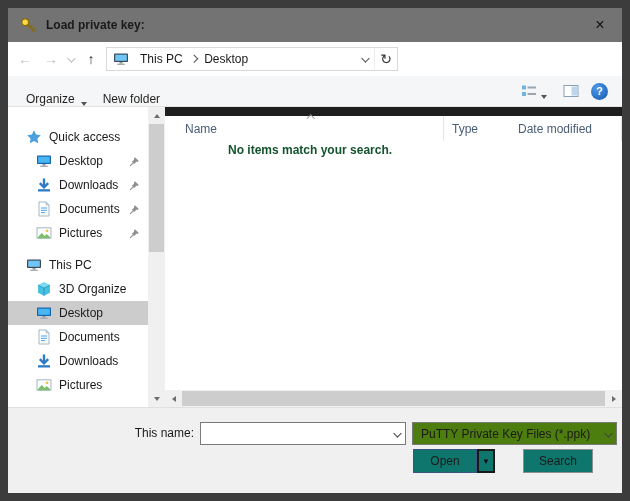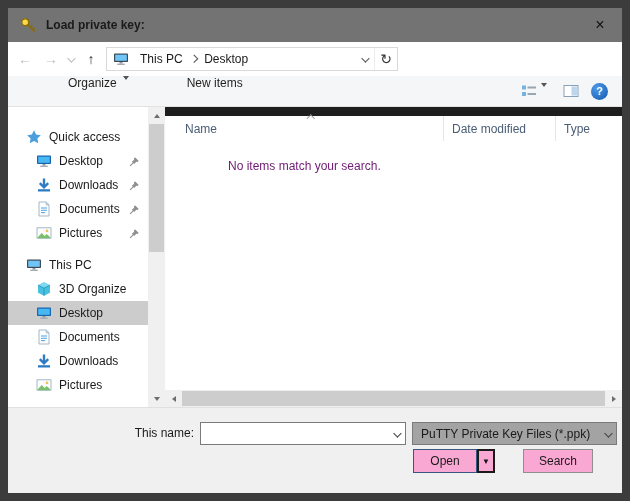--- a/index.html
+++ b/index.html
@@ -32,21 +32,21 @@
                  font-size: 14px; color: #333; border-left: 1px solid #ececec; }
   .searchbox { margin-left: 8px; flex: 1; height: 24px; border: 1px solid #d9d9d9; background: #fff;
                display: flex; align-items: center; padding: 0 6px 0 8px; }
   .searchbox input { border: 0; outline: 0; flex: 1; min-width: 0; font: 12px "Liberation Sans", sans-serif; color: #333; background: transparent; }
   .searchbox input::placeholder { color: #777; }
   .search-glyph { width: 14px; height: 14px; flex: 0 0 14px; }
 
   
   .toolbar { height: 31px; background: #f5f6f7; border-bottom: 1px solid #e2e2e2; display: flex;
              align-items: center; padding: 0 14px 0 10px; color: #201f1e; }
-  .tb-btn { display: flex; align-items: flex-start; gap: 6px; padding: 0 8px; height: 100%; margin-left: 42px; }
+  .tb-btn { display: flex; align-items: flex-end; gap: 6px; padding: 0 8px; height: 100%; }
   .tb-right { margin-left: auto; display: flex; align-items: center; gap: 12px; }
   .tb-icon { width: 16px; height: 16px; display: inline-flex; }
   .help-btn { width: 17px; height: 17px; border-radius: 50%; color: #fff; font-weight: bold; font-size: 11px;
               display: flex; align-items: center; justify-content: center;
               background: radial-gradient(circle at 35% 30%, #4f9ae8, #1358ae); }
 
   
   .chev { display: inline-block; width: 5.5px; height: 5.5px; border-right: 1.4px solid currentColor;
           border-bottom: 1.4px solid currentColor; }
   .chev.down  { transform: rotate(45deg) translateY(-1px); }
@@ -73,37 +73,37 @@
   .vs-thumb { position: absolute; left: 1px; right: 1px; top: 17px; height: 128px; background: #cdcdcd; }
 
   .filelist { flex: 1; position: relative; background: #fff; overflow: hidden; padding-left: 28px; }
   .dark-strip { position: absolute; top: 0; left: 0; right: 0; height: 9px; background: #1e1e1e; }
   .lv-header { position: absolute; top: 9px; left: 0; right: 0; height: 25px; display: flex; align-items: center; color: #4a5d75; }
   .lv-col { height: 100%; display: flex; align-items: center; }
   .col-name { flex: 0 0 279px; padding-left: 20px; border-right: 1px solid #e5e5e5; }
   .col-date { flex: 0 0 112px; padding-left: 8px; border-right: 1px solid #e5e5e5; }
   .col-type { flex: 1; padding-left: 8px; }
   .sort-chev { position: absolute; top: 3px; left: 143px; color: #8f8f8f; }
-  .empty-text { position: absolute; top: 52px; left: 63px; color: #701a75; }
+  .empty-text { position: absolute; top: 36px; left: 63px; color: #14532d; font-weight: bold; }
   .hscroll { position: absolute; bottom: 0; left: 0; right: 0; height: 17px; background: #f0f0f0; }
   .hs-left, .hs-right { position: absolute; top: 0; width: 17px; height: 17px; display: flex; align-items: center; justify-content: center; }
   .hs-left { left: 0; } .hs-right { right: 0; }
   .hs-thumb { position: absolute; top: 1px; bottom: 1px; left: 17px; right: 17px; background: #cdcdcd; }
 
   
   .footer { height: 86px; background: #f0f0f0; border-top: 1px solid #e0e0e0; position: relative; }
   .fn-label { position: absolute; left: 0; top: 14px; width: 186px; height: 23px; line-height: 23px; text-align: right; }
   .fn-input { position: absolute; left: 192px; top: 14px; width: 206px; height: 23px; border: 1px solid #7a7a7a;
               background: #fff; display: flex; align-items: center; }
   .fn-input input { flex: 1; min-width: 0; border: 0; outline: 0; padding: 0 6px; font: 12px "Liberation Sans", sans-serif; }
   .cb-chev { width: 17px; display: flex; align-items: center; justify-content: center; color: #444; height: 100%; }
   .ft-select { position: absolute; left: 404px; top: 14px; width: 205px; height: 23px; border: 1px solid #7a7a7a;
-               background: #a3a3a3; display: flex; align-items: center; padding-left: 8px; }
+               background: #4d7c0f; display: flex; align-items: center; padding-left: 8px; }
   .ft-label { flex: 1; white-space: nowrap; overflow: hidden; }
-  .btn { position: absolute; height: 24px; background: #f9a8d4; display: flex; align-items: center; justify-content: center; }
+  .btn { position: absolute; height: 24px; background: #0f766e; display: flex; align-items: center; justify-content: center; }
   .btn-open { left: 405px; top: 41px; width: 64px; border: 1px solid #39577e; }
   .btn-open-drop { left: 469px; top: 41px; width: 18px; border: 2px solid #1a1a1a; font-size: 8px; color: #111; }
   .btn-cancel { left: 515px; top: 41px; width: 70px; border: 1px solid #8f8f8f; }
 </style>
 </head>
 <body>
 
 <div class="screen">
   <div class="dialog">
 
@@ -157,21 +157,21 @@
       </div>
 
     </div>
 
     <div class="toolbar">
       <span class="tb-btn">
         <span>Organize</span>
         <span class="tri-down"></span>
       </span>
       <span class="tb-btn">
-        <span>New items</span>
+        <span>New folder</span>
       </span>
       <span class="tb-right">
         <span class="tb-btn" style="padding:0 4px; gap:4px;">
           <span class="tb-icon">
             <svg viewBox="0 0 16 16" width="16" height="16">
                 <rect x="1" y="2.5" width="4" height="4" fill="#74b3e0"></rect>
                 <rect x="6.5" y="3.5" width="8.5" height="2" fill="#9aa6b0"></rect>
                 <rect x="1" y="9" width="4" height="4" fill="#74b3e0"></rect>
                 <rect x="6.5" y="10" width="8.5" height="2" fill="#9aa6b0"></rect>
               </svg>
@@ -308,25 +308,25 @@
             <span class="tri-down-s"></span>
           </span>
       </div>
 
       <div class="filelist">
         <div class="dark-strip"></div>
         <div class="lv-header">
           <span class="lv-col col-name">
               <span>Name</span>
             </span>
+          <span class="lv-col col-type">
+              <span>Type</span>
+            </span>
           <span class="lv-col col-date">
               <span>Date modified</span>
-            </span>
-          <span class="lv-col col-type">
-              <span>Type</span>
             </span>
         </div>
         <span class="sort-chev"><span class="chev up"></span></span>
         <div class="empty-text">No items match your search.</div>
         <div class="hscroll">
           <span class="hs-left">
               <span class="tri-left-s"></span>
             </span>
           <span class="hs-thumb"></span>
           <span class="hs-right">

